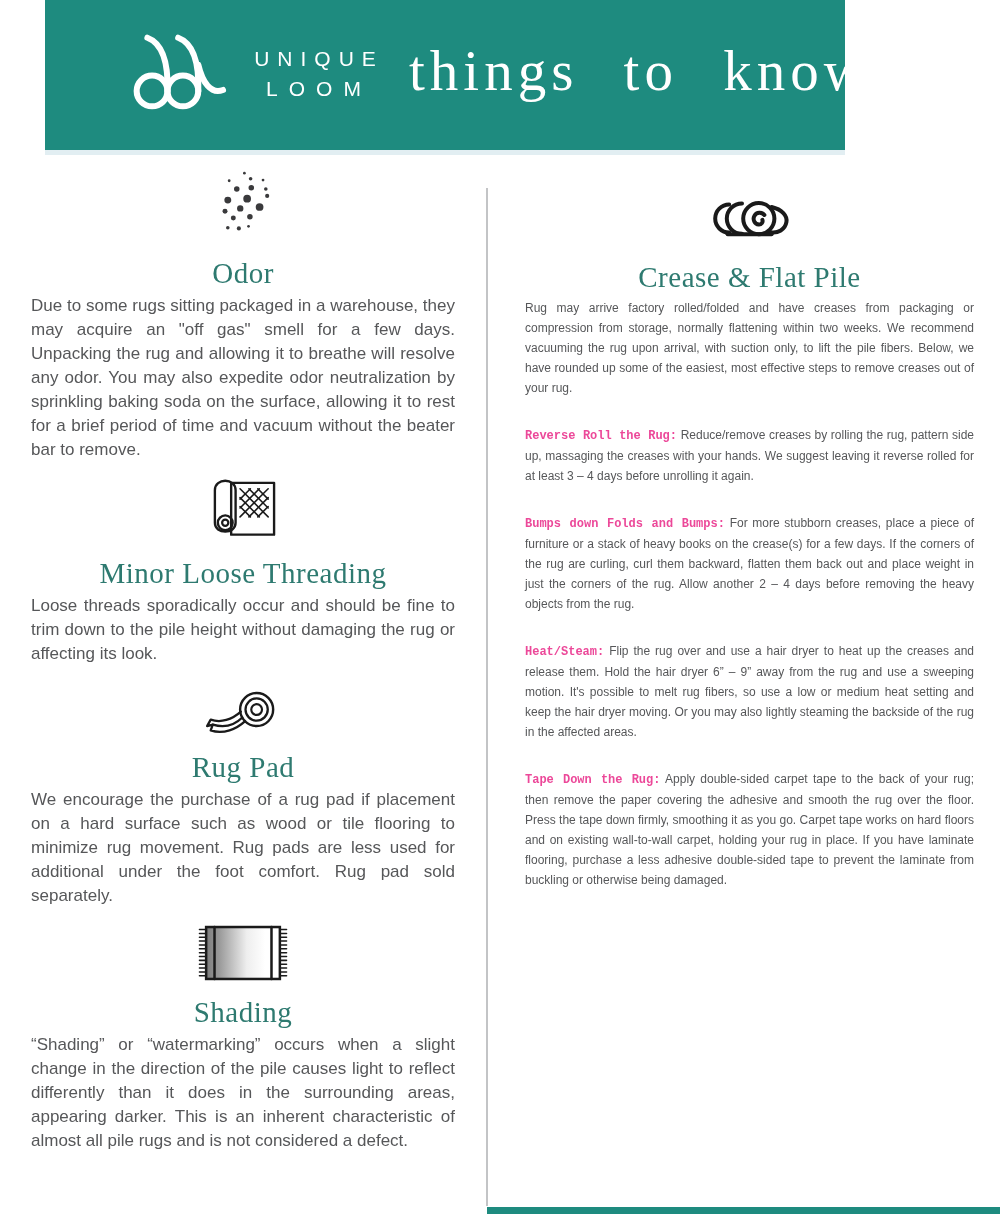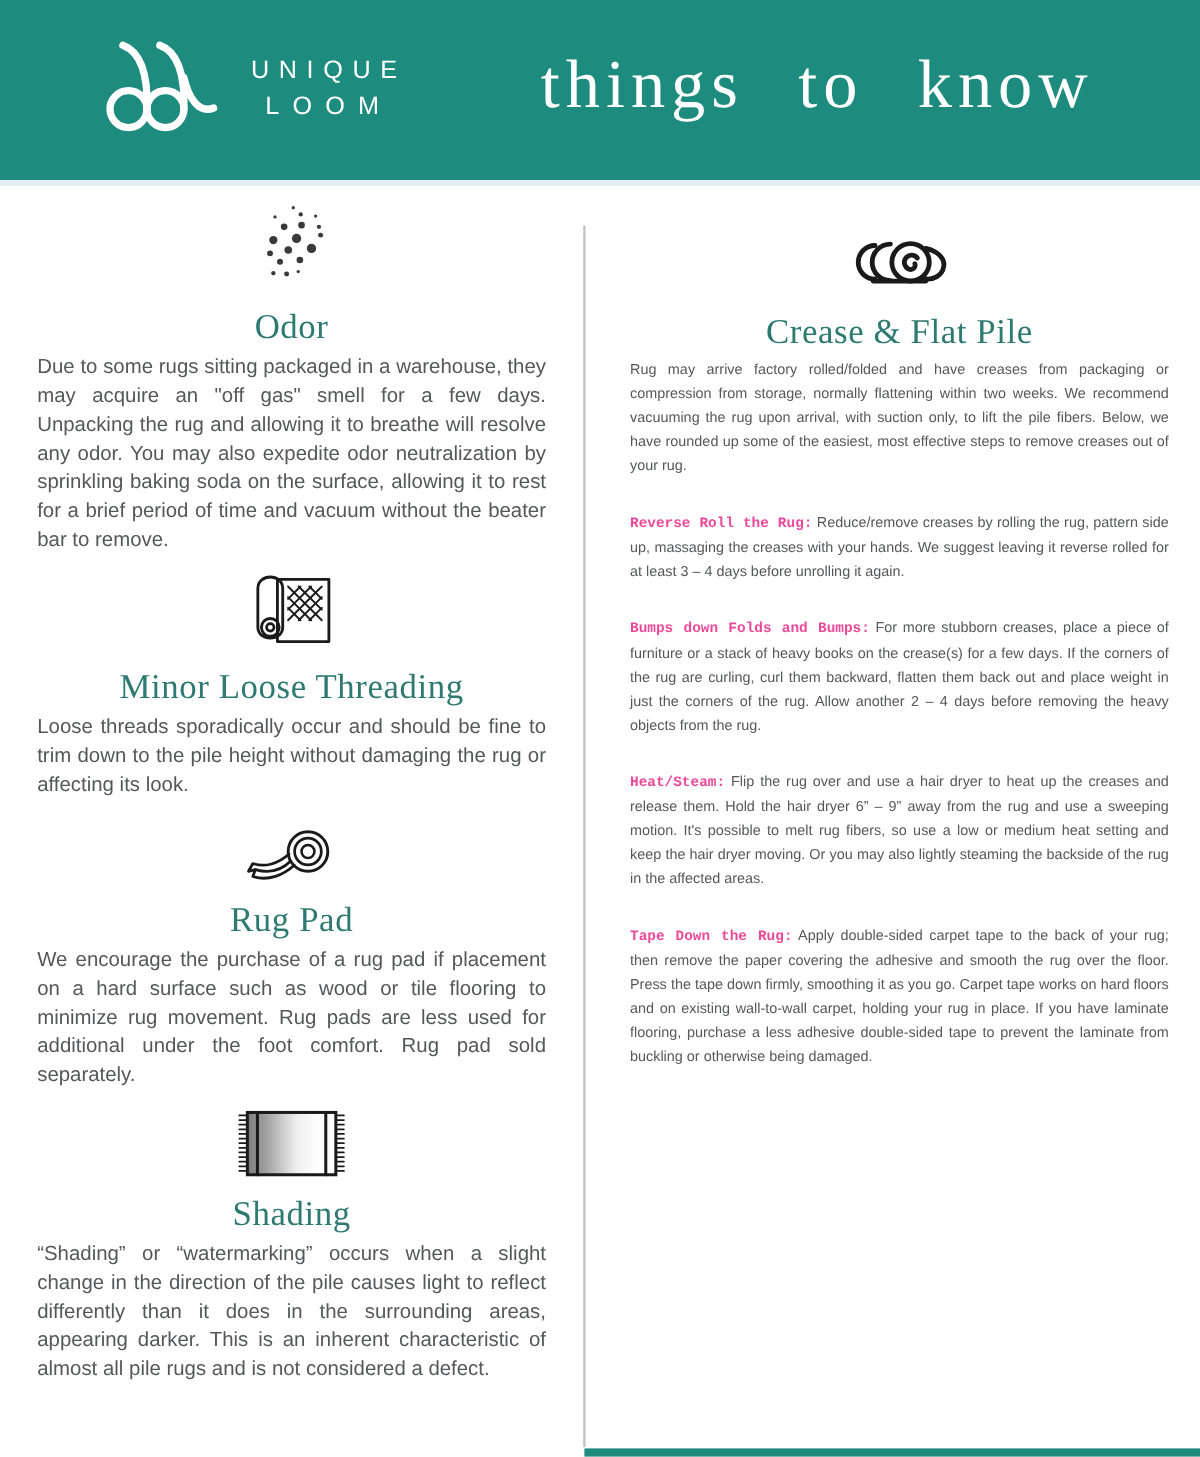--- a/index.html
+++ b/index.html
@@ -3,32 +3,32 @@
 <meta charset="utf-8">
 <style>
   html,body{margin:0;padding:0;}
   body{
     width:1000px;height:1214px;position:relative;overflow:hidden;
     background:#ffffff;font-family:"Liberation Sans",sans-serif;
     -webkit-font-smoothing:antialiased;
   }
   
   .header{
-    position:relative;width:1000px;height:150px;
-    background:#1e8b7f;border-bottom:5px solid #e2eef2;
+    position:relative;width:800px;height:150px;
+    background:#1e8b7f;border-bottom:5px solid #e2eef2;margin-left:45px;
   }
   .logo-mark{position:absolute;left:80px;top:28px;width:112px;height:96px;}
   .brand{
     position:absolute;left:196px;top:44px;width:156px;text-align:center;
     color:#ffffff;font-size:21px;font-weight:400;line-height:30px;
   }
   .brand .l1{letter-spacing:8px;display:block;}
   .brand .l2{letter-spacing:11px;display:block;}
   .hdr-title{
-    position:absolute;left:392px;right:30px;top:38px;text-align:center;
+    position:absolute;left:364px;right:30px;top:38px;text-align:center;
     color:#ffffff;font-family:"Liberation Serif",serif;font-size:57px;
     letter-spacing:5px;word-spacing:26px;font-weight:400;white-space:nowrap;
   }
   
   .columns{display:flex;width:1000px;}
   .col{box-sizing:border-box;}
   .col-left{width:486px;padding:12px 31px 0 31px;}
   .col-right{width:514px;padding:0 26px 0 27px;}
   .v-divider{
     position:absolute;left:486px;top:188px;bottom:8px;width:2px;

